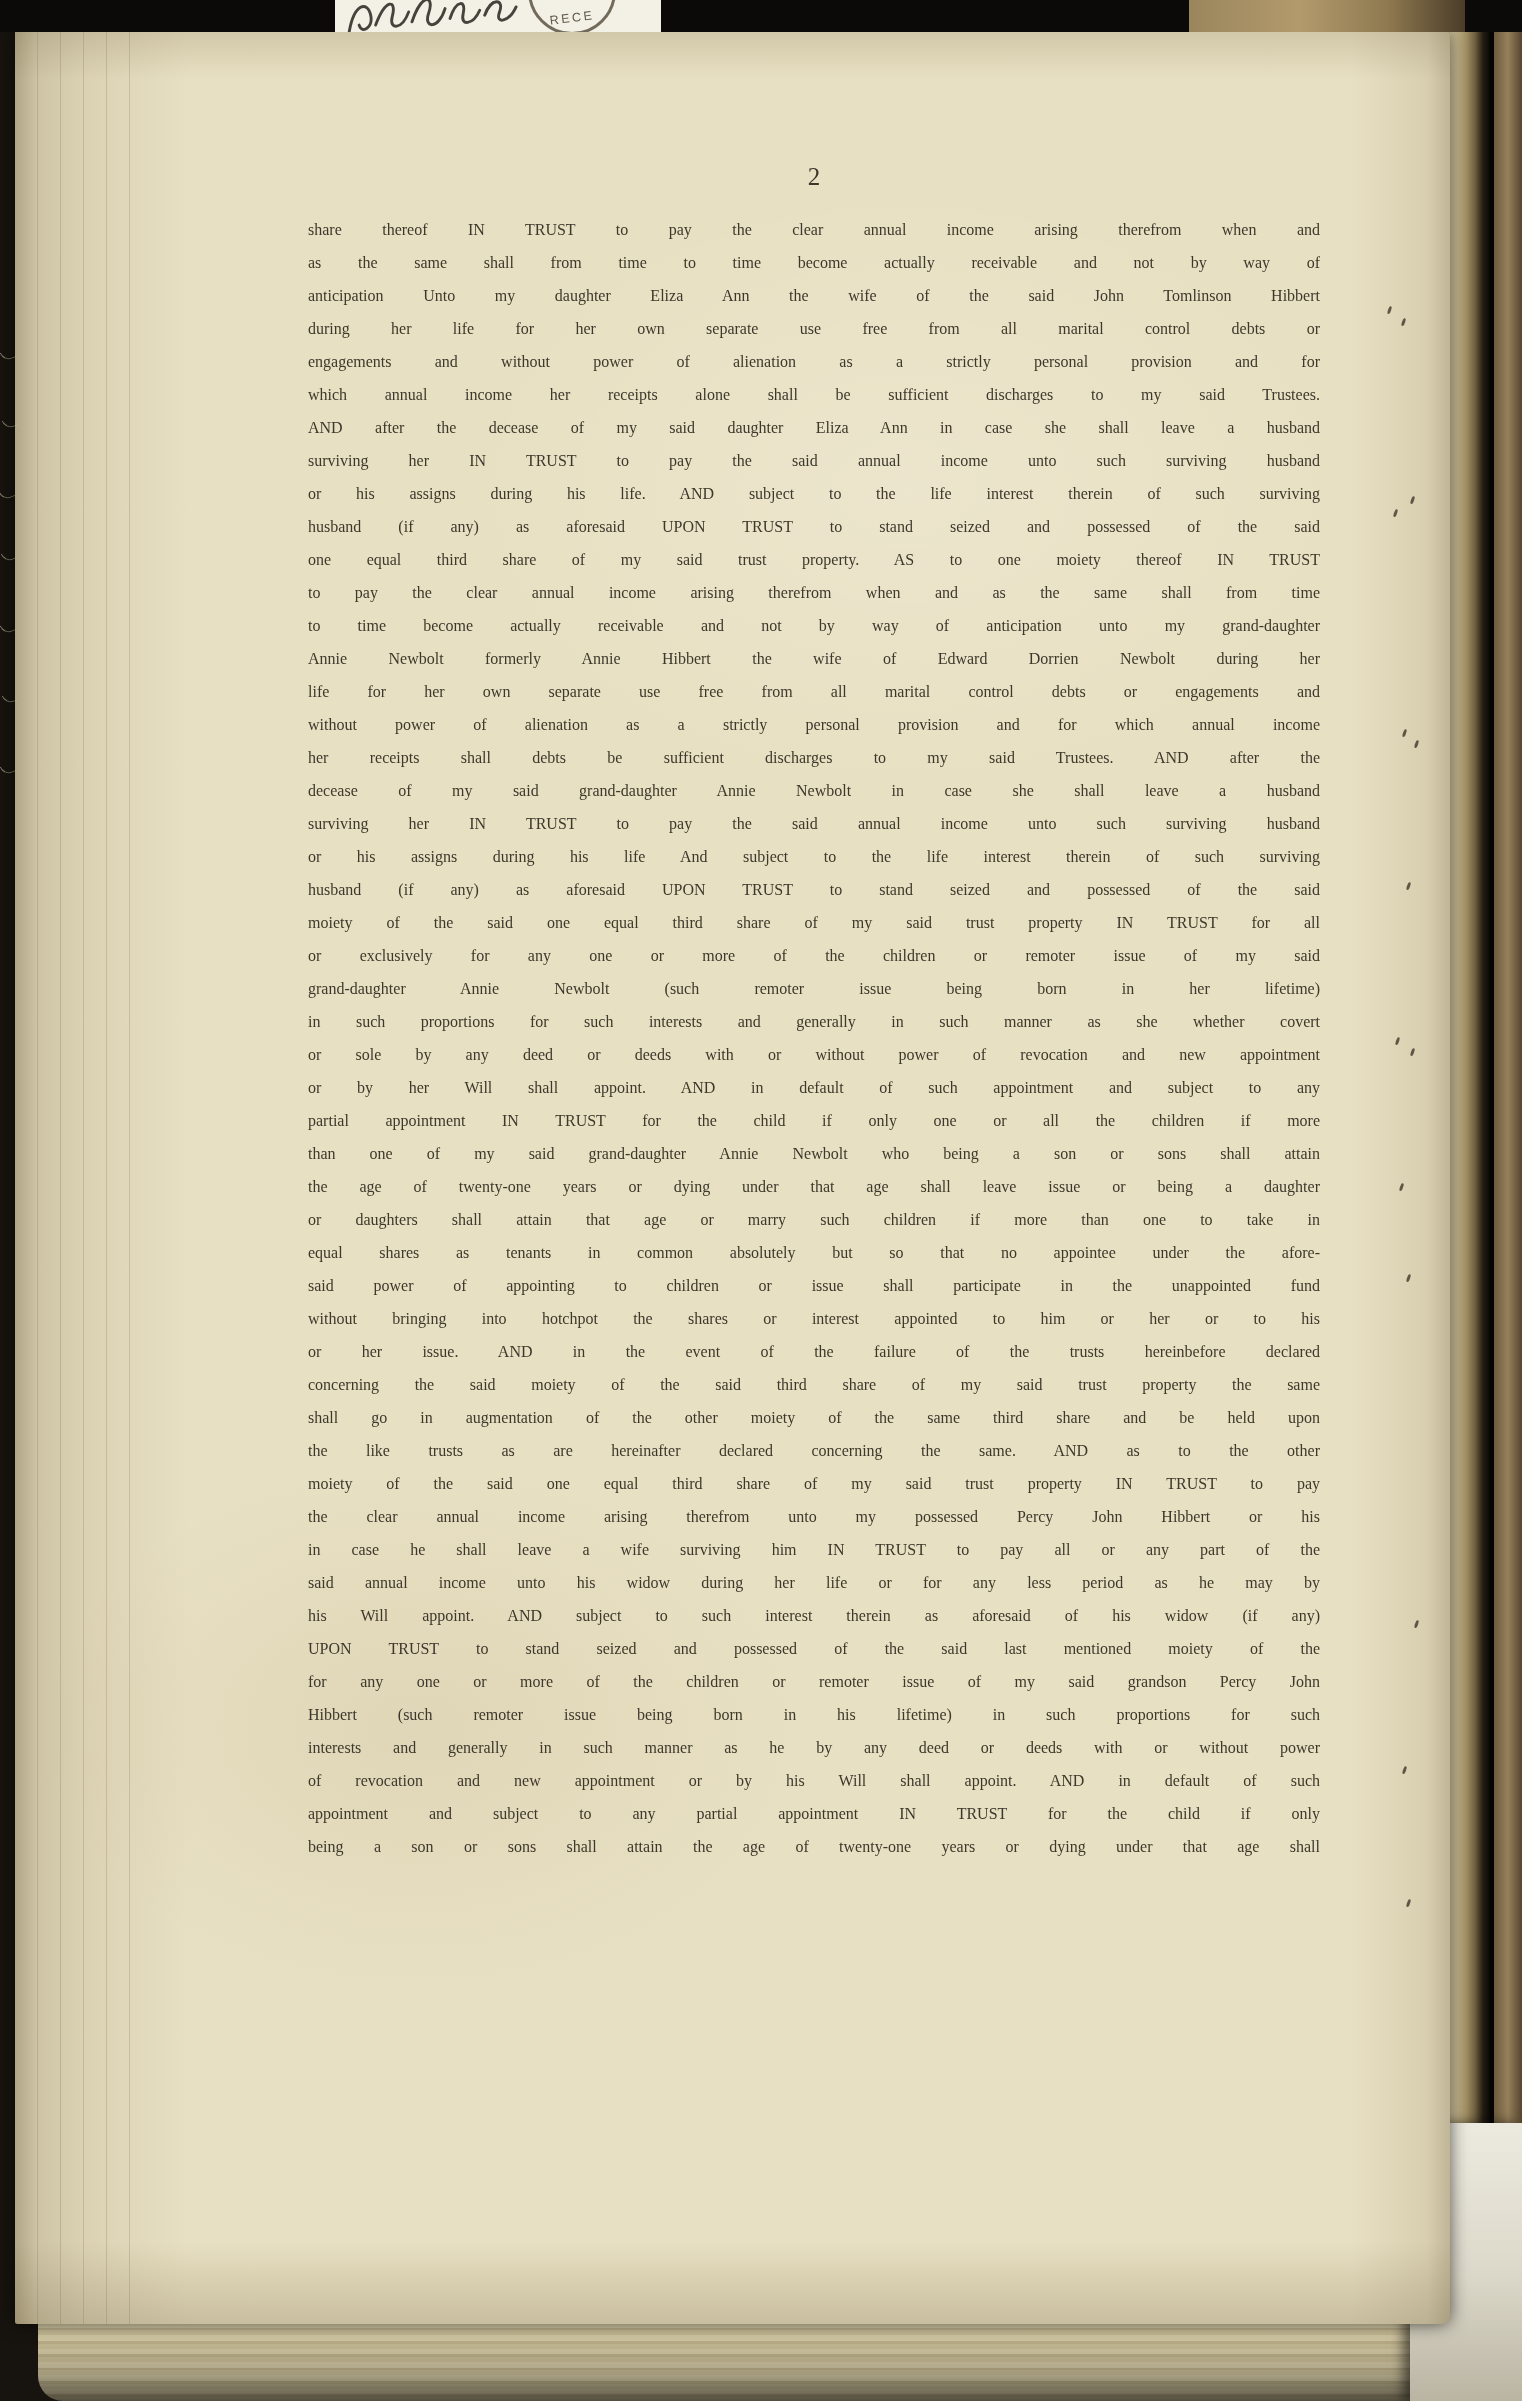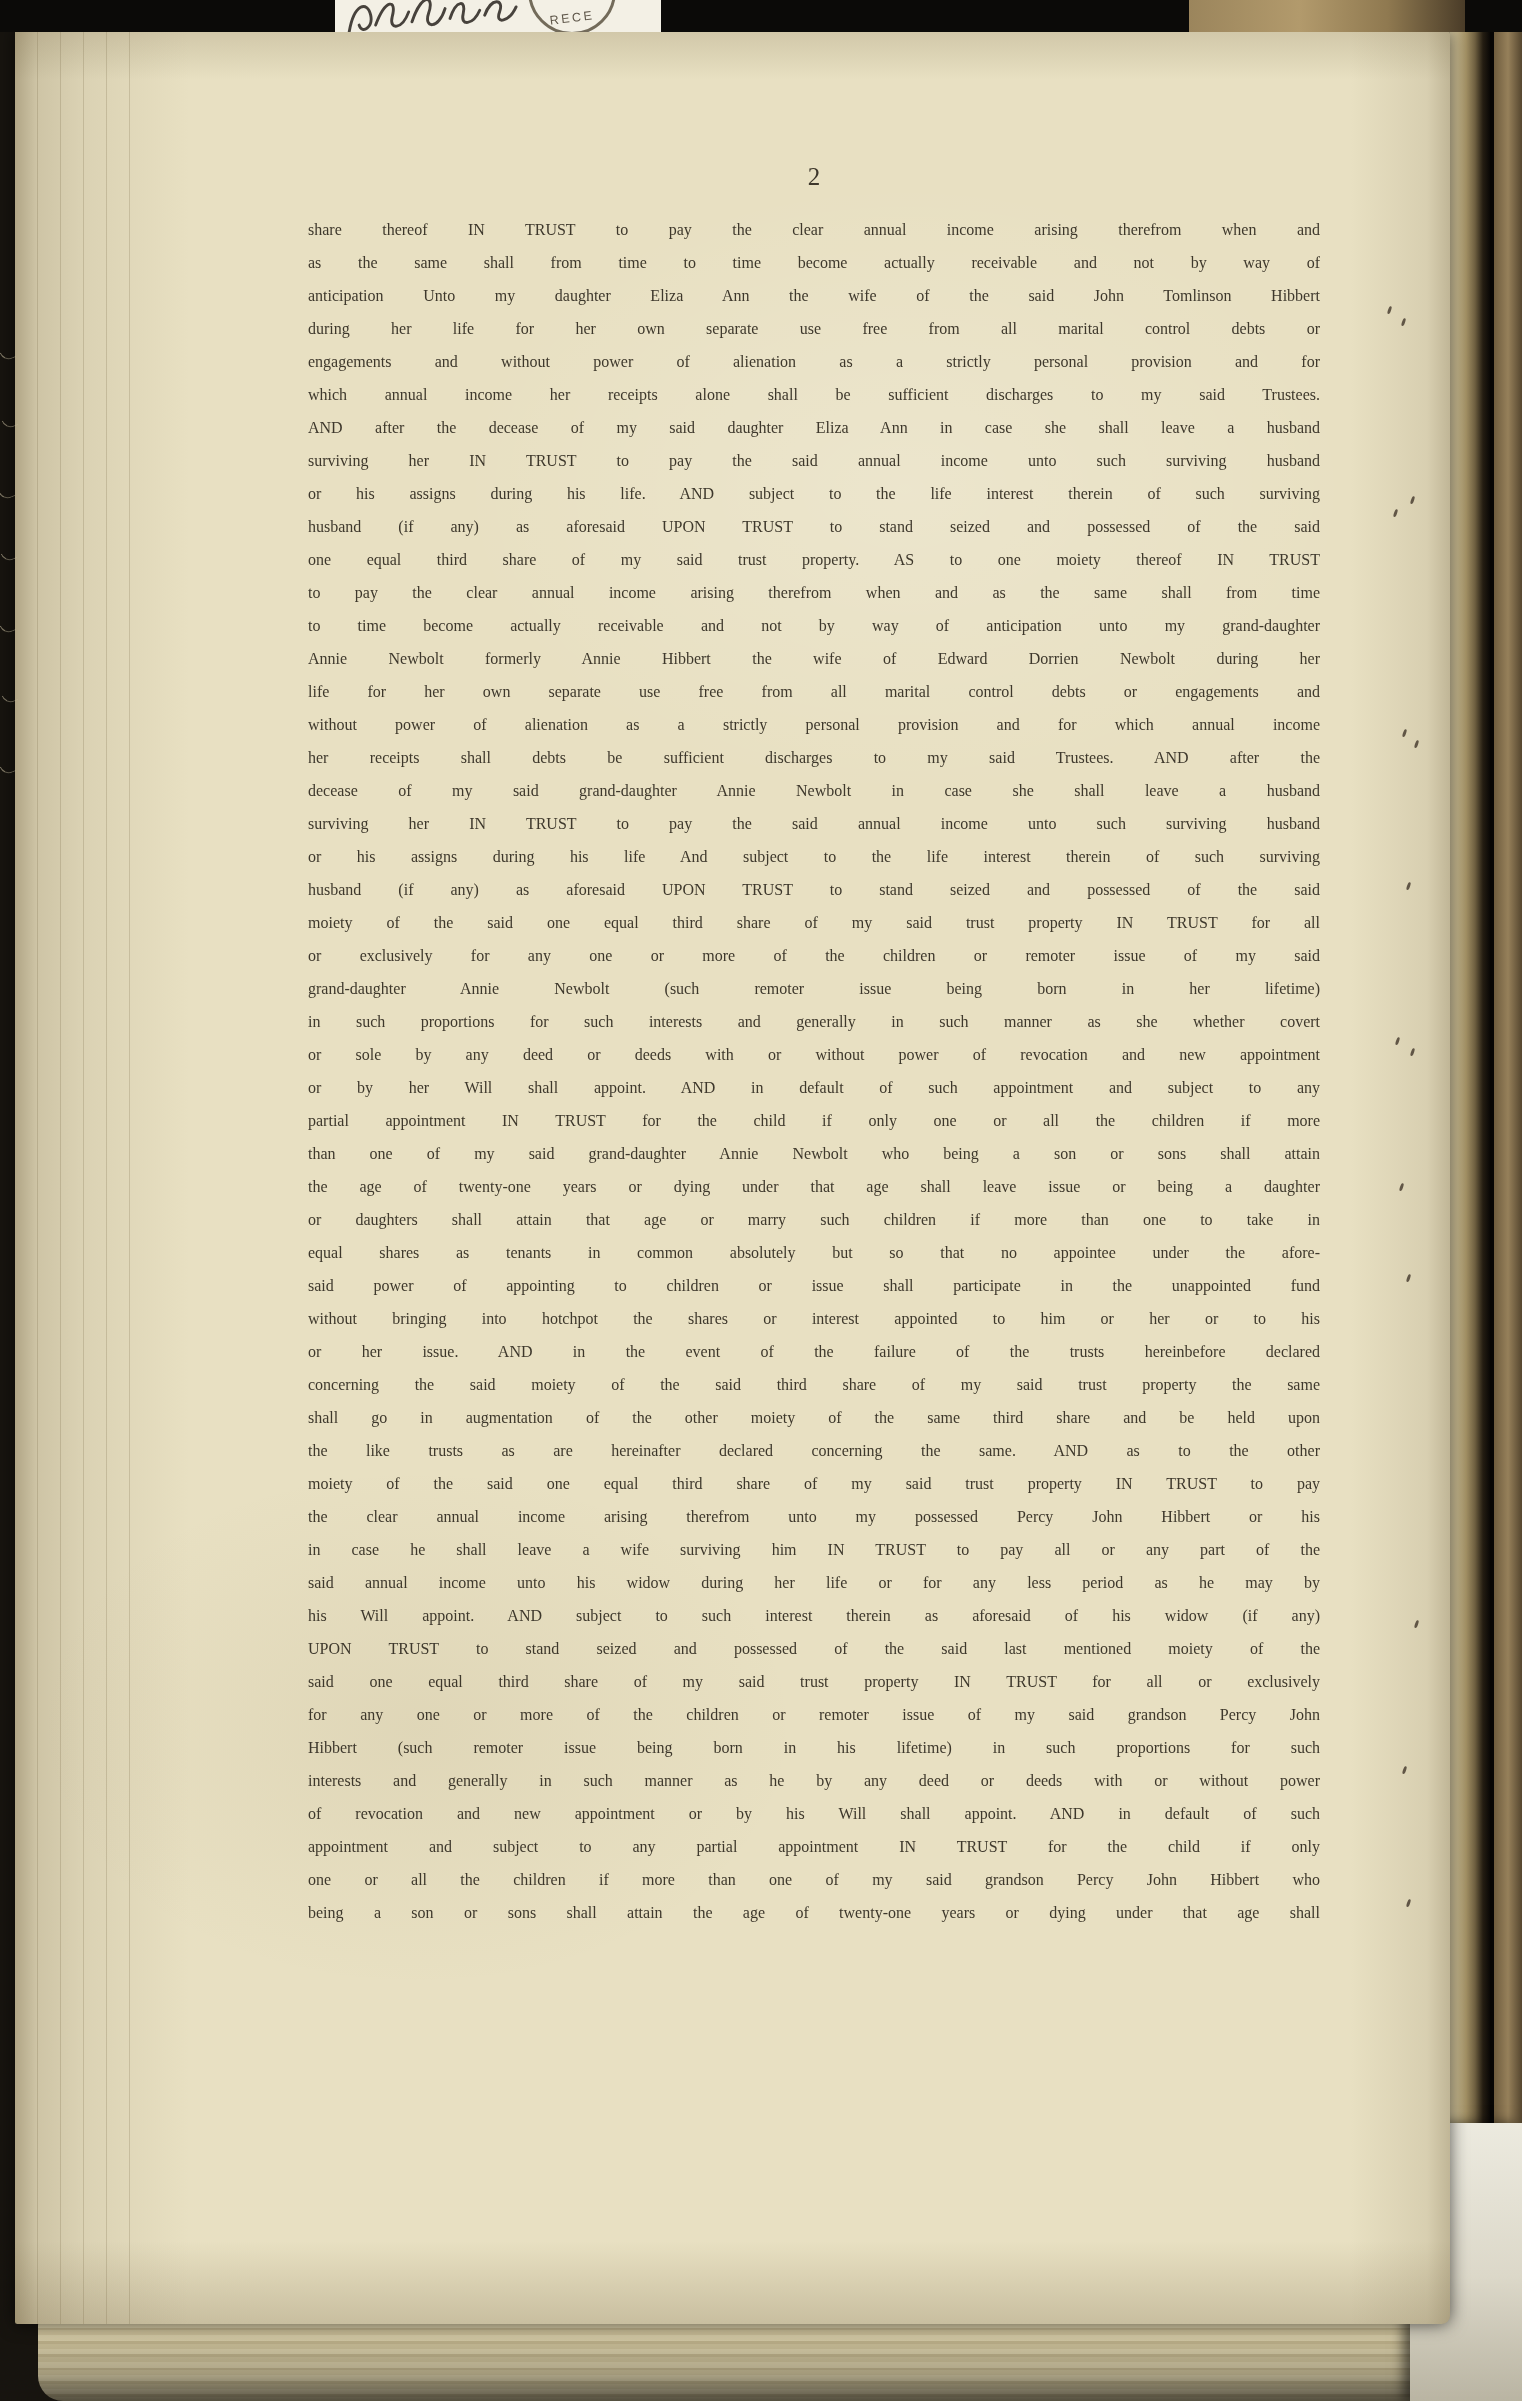--- a/index.html
+++ b/index.html
@@ -124,27 +124,25 @@
         <div class="text-line">or her issue. AND in the event of the failure of the trusts hereinbefore declared</div>
         <div class="text-line">concerning the said moiety of the said third share of my said trust property the same</div>
         <div class="text-line">shall go in augmentation of the other moiety of the same third share and be held upon</div>
         <div class="text-line">the like trusts as are hereinafter declared concerning the same. AND as to the other</div>
         <div class="text-line">moiety of the said one equal third share of my said trust property IN TRUST to pay</div>
         <div class="text-line">the clear annual income arising therefrom unto my possessed Percy John Hibbert or his</div>
         <div class="text-line">in case he shall leave a wife surviving him IN TRUST to pay all or any part of the</div>
         <div class="text-line">said annual income unto his widow during her life or for any less period as he may by</div>
         <div class="text-line">his Will appoint. AND subject to such interest therein as aforesaid of his widow (if any)</div>
         <div class="text-line">UPON TRUST to stand seized and possessed of the said last mentioned moiety of the</div>
-        <div class="text-line">said one equal third share of my said trust property IN TRUST for all or exclusively</div>
         <div class="text-line">for any one or more of the children or remoter issue of my said grandson Percy John</div>
         <div class="text-line">Hibbert (such remoter issue being born in his lifetime) in such proportions for such</div>
         <div class="text-line">interests and generally in such manner as he by any deed or deeds with or without power</div>
         <div class="text-line">of revocation and new appointment or by his Will shall appoint. AND in default of such</div>
         <div class="text-line">appointment and subject to any partial appointment IN TRUST for the child if only</div>
-        <div class="text-line">one or all the children if more than one of my said grandson Percy John Hibbert who</div>
         <div class="text-line">being a son or sons shall attain the age of twenty-one years or dying under that age shall</div>
       </div>
 
     <span class="mark" style="left:1373px; top:276px;"></span>
     <span class="mark" style="left:1387px; top:288px;"></span>
     <span class="mark" style="left:1396px; top:466px;"></span>
     <span class="mark" style="left:1379px; top:479px;"></span>
     <span class="mark" style="left:1388px; top:699px;"></span>
     <span class="mark" style="left:1400px; top:710px;"></span>
     <span class="mark" style="left:1392px; top:852px;"></span>

